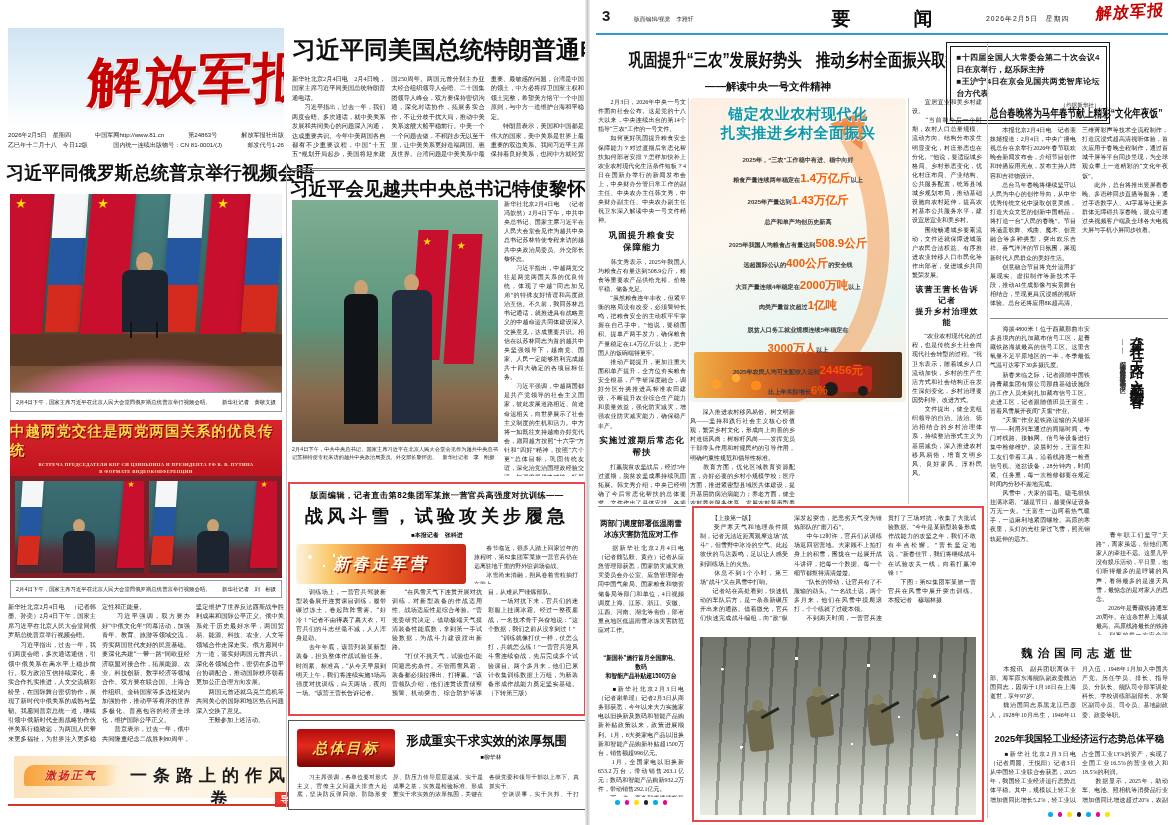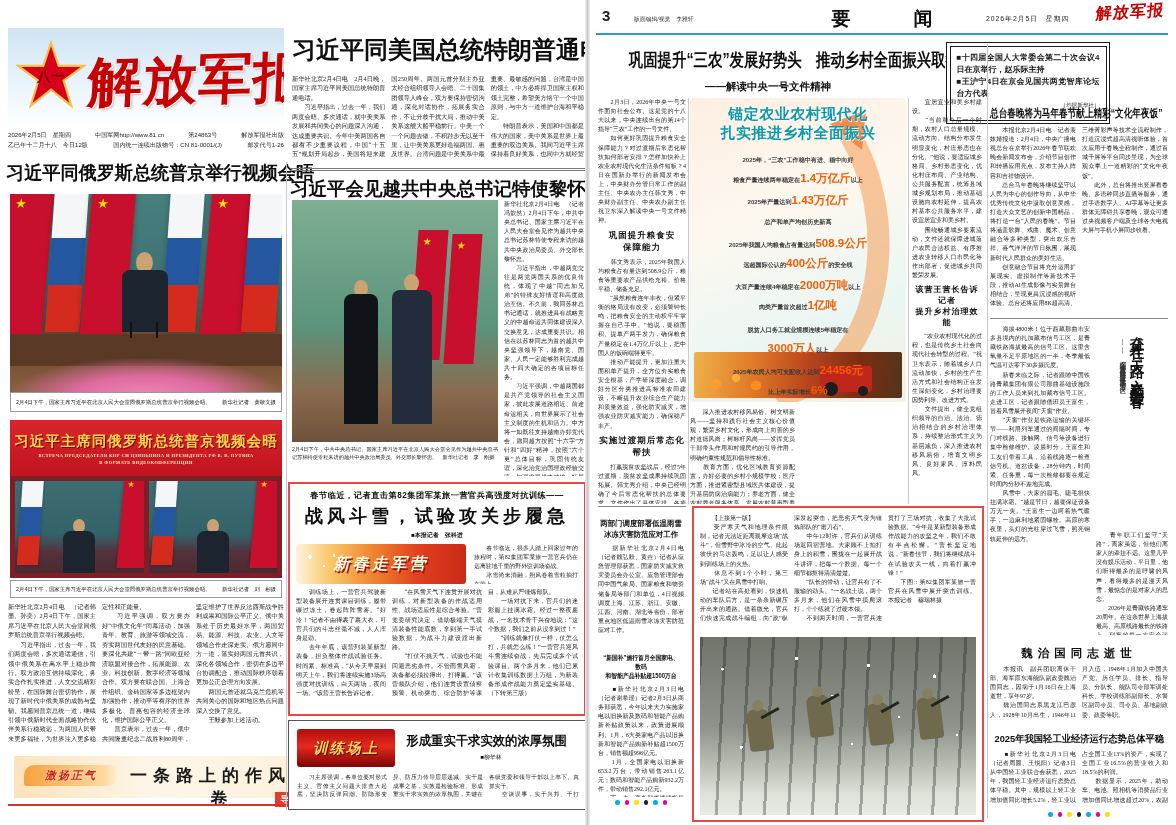--- a/index.html
+++ b/index.html
@@ -96,26 +96,20 @@
   .dbl{border-top:3px double #777}
 </style>
 </head>
 <body>
 
 <div class="sheet">
 
   <div class="page pl">
 
     <div class="abs mast" style="left:8px;top:28px;width:276px;height:100px">
-      <div class="abs" style="left:8px;top:12px;width:70px;height:70px">
-        <svg viewBox="0 0 100 100" width="70" height="70">
-          <polygon points="50,4 61,37 97,37 68,58 79,94 50,71 21,94 32,58 3,37 39,37" fill="#d6001c" stroke="#f5c04a" stroke-width="3"></polygon>
-          <text x="50" y="59" font-size="20" text-anchor="middle" fill="#7d0000" font-weight="bold">八一</text>
-        </svg>
-      </div>
       <div class="abs mast-title" style="left:80px;top:16px">解放军报</div>
     </div>
     <div class="abs mastinfo sans" style="left:8px;top:130px;width:276px;height:26px">
       <div class="row">
         <span>2026年2月5日　星期四</span>
         <span>中国军网http://www.81.cn</span>
         <span>第24863号</span>
         <span>解放军报社出版</span>
       </div>
       <div class="row">
@@ -148,21 +142,21 @@
       <div class="mic" style="left:146px;bottom:54px"></div>
       <div class="flowers" style="height:34px"></div>
     </div>
     <div class="abs cap" style="left:10px;top:392px;width:272px;height:20px">
       <span>2月4日下午，国家主席习近平在北京人民大会堂同俄罗斯总统普京举行视频会晤。</span>
       <span style="white-space:nowrap">新华社记者　黄敬文摄</span>
     </div>
 
     <div class="abs ph" style="left:10px;top:420px;width:272px;height:158px;background:#7e1f27">
       <div class="p2-top">
-        <div class="p2-t1">习近平主席同俄罗斯总统普京视频会晤</div>
+        <div class="p2-t1">中越两党交往是两党两国关系的优良传统</div>
         <div class="p2-t2">ВСТРЕЧА ПРЕДСЕДАТЕЛЯ КНР СИ ЦЗИНЬПИНА И ПРЕЗИДЕНТА РФ В. В. ПУТИНА</div>
         <div class="p2-t2">В ФОРМАТЕ ВИДЕОКОНФЕРЕНЦИИ</div>
       </div>
       <div class="p2-bottom">
         <div class="screen">
           <div class="flag-ru" style="left:8px;transform:scale(.62) skewX(-4deg);transform-origin:top left"></div>
           <div class="flag-cn" style="right:-8px;transform:scale(.62) skewX(-5deg);transform-origin:top right"></div>
           <div class="head-sk" style="left:58px;top:38px;width:12px;height:14px"></div>
           <div class="figure" style="left:48px;top:50px;width:32px;height:44px"></div>
         </div>
@@ -203,40 +197,40 @@
       <div class="figure" style="left:100px;top:90px;width:40px;height:134px;background:#232c3d"></div>
     </div>
     <div class="abs body" style="left:504px;top:200px;width:80px;height:276px;font-size:6px">新华社北京2月4日电　（记者冯歆然）2月4日下午，中共中央总书记、国家主席习近平在人民大会堂会见作为越共中央总书记苏林特使专程来访的越共中央政治局委员、外交部长黎怀忠。
 　　习近平指出，中越两党交往是两党两国关系的优良传统，体现了中越“同志加兄弟”的特殊友好情谊和高度政治互信。不久前，我同苏林总书记通话，就推进具有战略意义的中越命运共同体建设深入交换意见，达成重要共识。相信在以苏林同志为首的越共中央坚强领导下，越南党、国家、人民一定能够胜利完成越共十四大确定的各项目标任务。
 　　习近平强调，中越两国都是共产党领导的社会主义国家，彼此发展道路相近、前途命运相关，向世界展示了社会主义制度的生机和活力。中方将一如既往支持越南办好党代会，愿同越方按照“十六字”方针和“四好”精神，按照“六个更”总体目标，巩固传统友谊，深化治党治国理政经验交流，加强发展战略对接，拓展各领域互利合作，妥善管控分歧，推动中越命运共同体建设行稳致远。
 　　黎怀忠转交了越共中央总书记苏林致习近平总书记的亲署口信，感谢习近平总书记拨冗会见，表示越共十四大开启了越南民族发展的新纪元，越方始终将对华关系视为对外政策的头等优先，愿同中方加强高层交往，深化各领域合作，推动越中关系迈上新的高度，更好造福两国人民。
 　　王毅参加会见。</div>
     <div class="abs" style="left:292px;top:446px;width:206px;height:30px;font-size:5.2px;line-height:1.5;text-align:justify;font-family:'Liberation Sans',sans-serif;color:#222">2月4日下午，中共中央总书记、国家主席习近平在北京人民大会堂会见作为越共中央总书记苏林特使专程来访的越共中央政治局委员、外交部长黎怀忠。　新华社记者　李　刚摄</div>
 
     <div class="abs redbox" style="left:288px;top:482px;width:298px;height:234px">
-      <div class="hl" style="font-size:8.2px;letter-spacing:.5px">春节临近，记者直击第82集团军某旅一营官兵高强度对抗训练——</div>
+      <div class="hl" style="font-size:8.2px;letter-spacing:.5px">版面编辑，记者直击第82集团军某旅一营官兵高强度对抗训练——</div>
       <div class="hl" style="font-size:18px;letter-spacing:4px;margin-top:3px;white-space:nowrap">战风斗雪，试验攻关步履急</div>
       <div class="hl" style="font-size:6px;margin:3px 0 4px">■本报记者　张科进</div>
       <div style="display:flex;gap:8px;height:40px">
         <div class="nybanner" style="width:170px">
           <span class="nyt">新春走军营</span>
         </div>
         <div class="body" style="flex:1;height:40px;font-size:5.9px">　　春节临近，很多人踏上回家过年的旅程时，第82集团军某旅一营官兵仍在远离驻地千里的野外驻训场奋战。
 　　冰雪尚未消融，朔风卷着雪粒抽打在脸上。</div>
       </div>
       <div class="body c3" style="height:118px;margin-top:4px;font-size:6.05px">　　训练场上，一营官兵驾驶新型装备展开连贯课目训练，履带碾过冻土，卷起阵阵雪雾。“好冷！”记者不由得裹了裹大衣，可官兵们的斗志丝毫不减，人人浑身是劲。
 　　去年年底，该营列装某新型装备，担负整体作战试验任务。时间紧、标准高，“从今天早晨到明天上午，我们将连续实施3场高强度对抗训练，白天两场，夜间一场。”该营王营长告诉记者。
 　　“在风雪天气下连贯开展对抗训练，对新型装备的作战适用性、战场适应性是综合考验。”营党委研究决定，借助极端天气摸清装备性能底数，拿到第一手试验数据，为战斗力建设蹚出新路。
 　　“打仗不挑天气，试验也不能回避恶劣条件。不管雨雪风霜，装备都必须拉得出、打得赢。”该营领队介绍，他们连贯设置侦察预警、机动突击、综合防护等课目，从难从严锤炼部队。
 　　一场对抗下来，官兵们的迷彩服上挂满冰霜。经过一整夜鏖战，一名技术骨干兴奋地说：“这个数据，我们之前从没拿到过！”
 　　“训练就像打仗一样，仗怎么打，兵就怎么练！”一营官兵迎风斗雪连续奋战，先后完成多个试验课目。两个多月来，他们已累计收集训练数据上万组，为新装备形成作战能力奠定坚实基础。（下转第三版）</div>
     </div>
 
     <div class="abs revbox" style="left:288px;top:720px;width:298px;height:90px">
-      <div class="revlogo abs" style="left:8px;top:8px;width:98px;height:38px">训练场上</div>
+      <div class="revlogo abs" style="left:8px;top:8px;width:98px;height:38px">总体目标</div>
       <div class="abs hl" style="left:114px;top:11px;width:176px;font-size:13px;white-space:nowrap;transform:scaleX(.95);transform-origin:left">形成重实干求实效的浓厚氛围</div>
       <div class="abs hl" style="left:114px;top:32px;width:176px;font-size:5.8px;font-weight:400">■柳华林</div>
       <div class="abs body c3" style="left:8px;top:52px;width:282px;height:32px;font-size:5.7px">　　习主席强调，各单位要对形式主义、官僚主义问题大排查大起底，坚决防反弹回潮、防隐形变异、防压力传导层层递减。实干是成事之基，实效是检验标准。形成重实干求实效的浓厚氛围，关键在各级党委和领导干部以上率下、真抓实干。
 　　空谈误事，实干兴邦。干打算、喊口号代替不了真落实，表面文章再漂亮也出不了战斗力。基层的精力是宝贵的，工作的标准是打仗需要。各级要树牢正确政绩观，把心思和精力用在备战打仗上，用在解决部队建设矛盾问题上，才能一步一个脚印把强军事业推向前进。
 　　2026年是“十五五”开局之年，是打好改革攻坚战至关重要的一年。对各级领导干部来说，说得好不如干得好，干一件成一件，才能以实绩取信官兵。要坚持求真务实，力戒形式主义，真正把基层减负落到实处，形成重实干、求实效的浓厚氛围，汇聚起强军兴军的磅礴力量。</div>
     </div>
 
     <div class="abs vr" style="left:286px;top:162px;height:648px"></div>
   </div>
 

